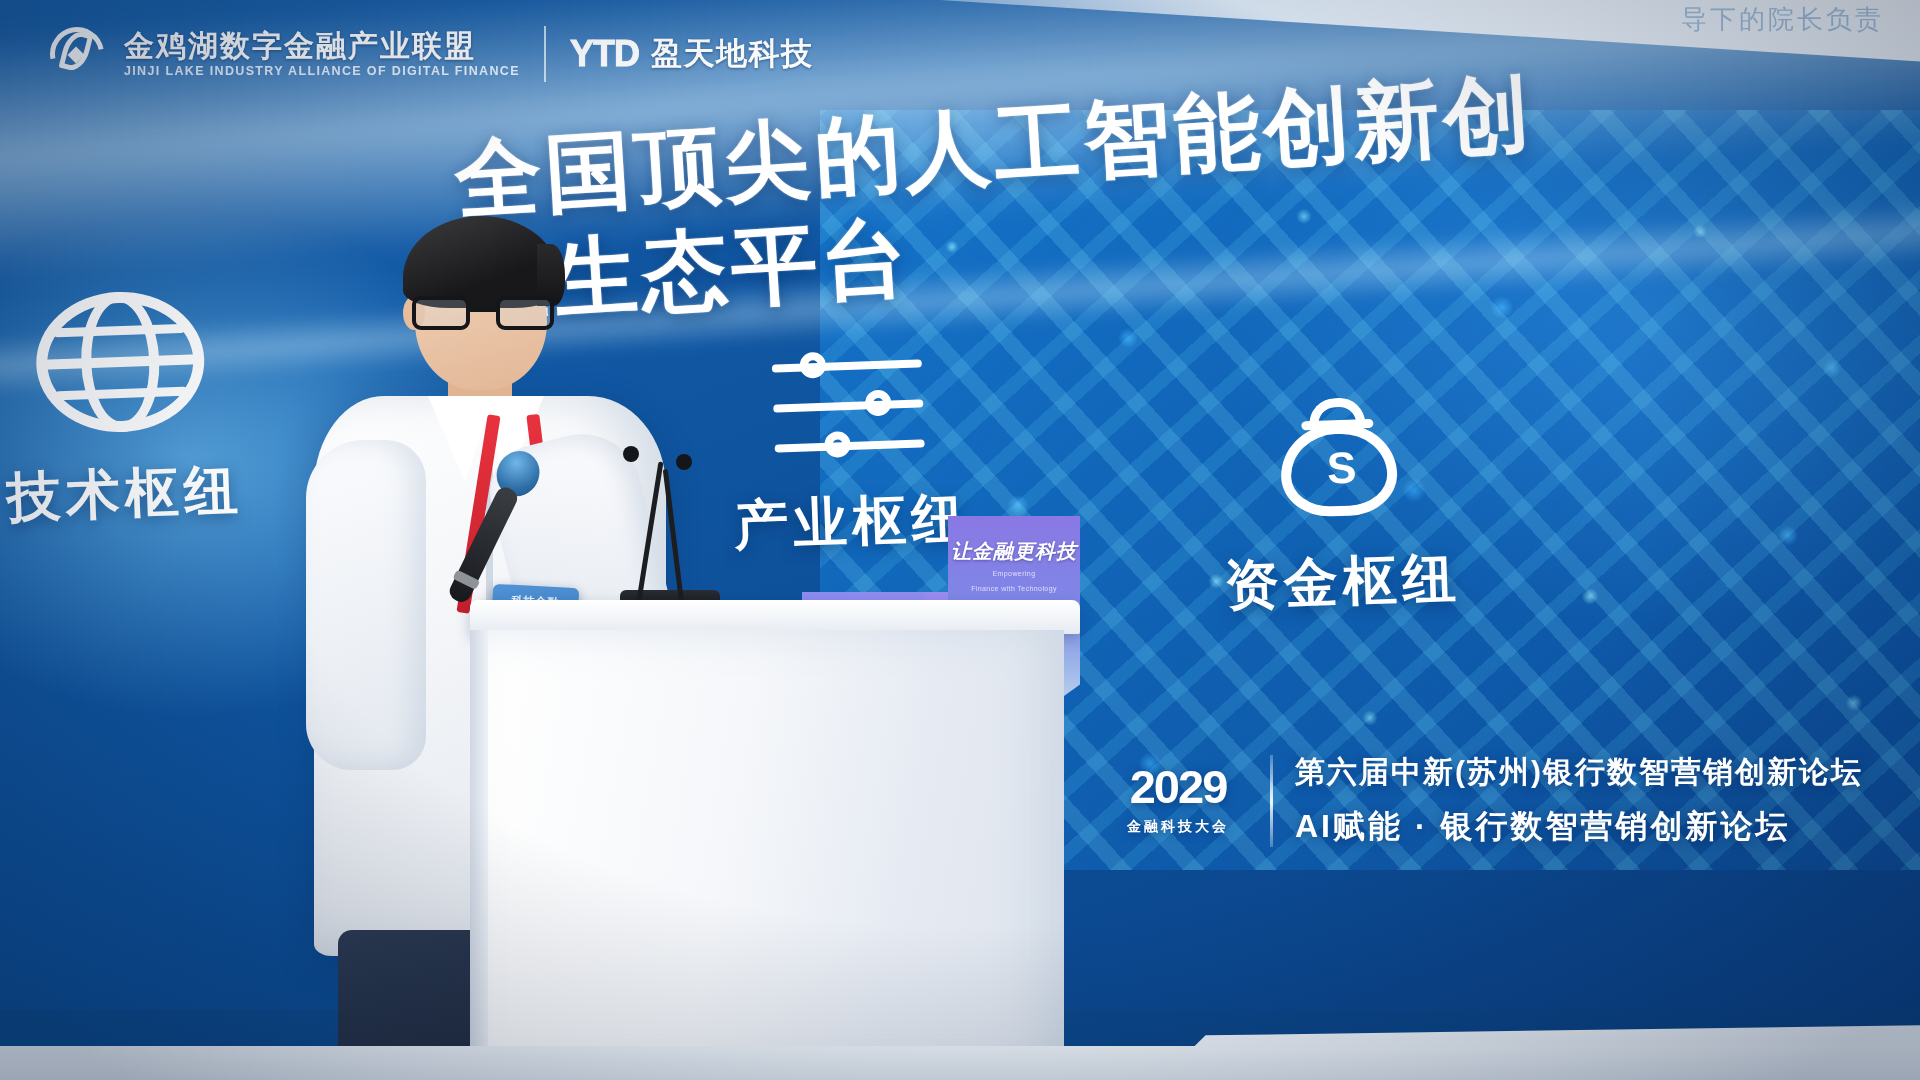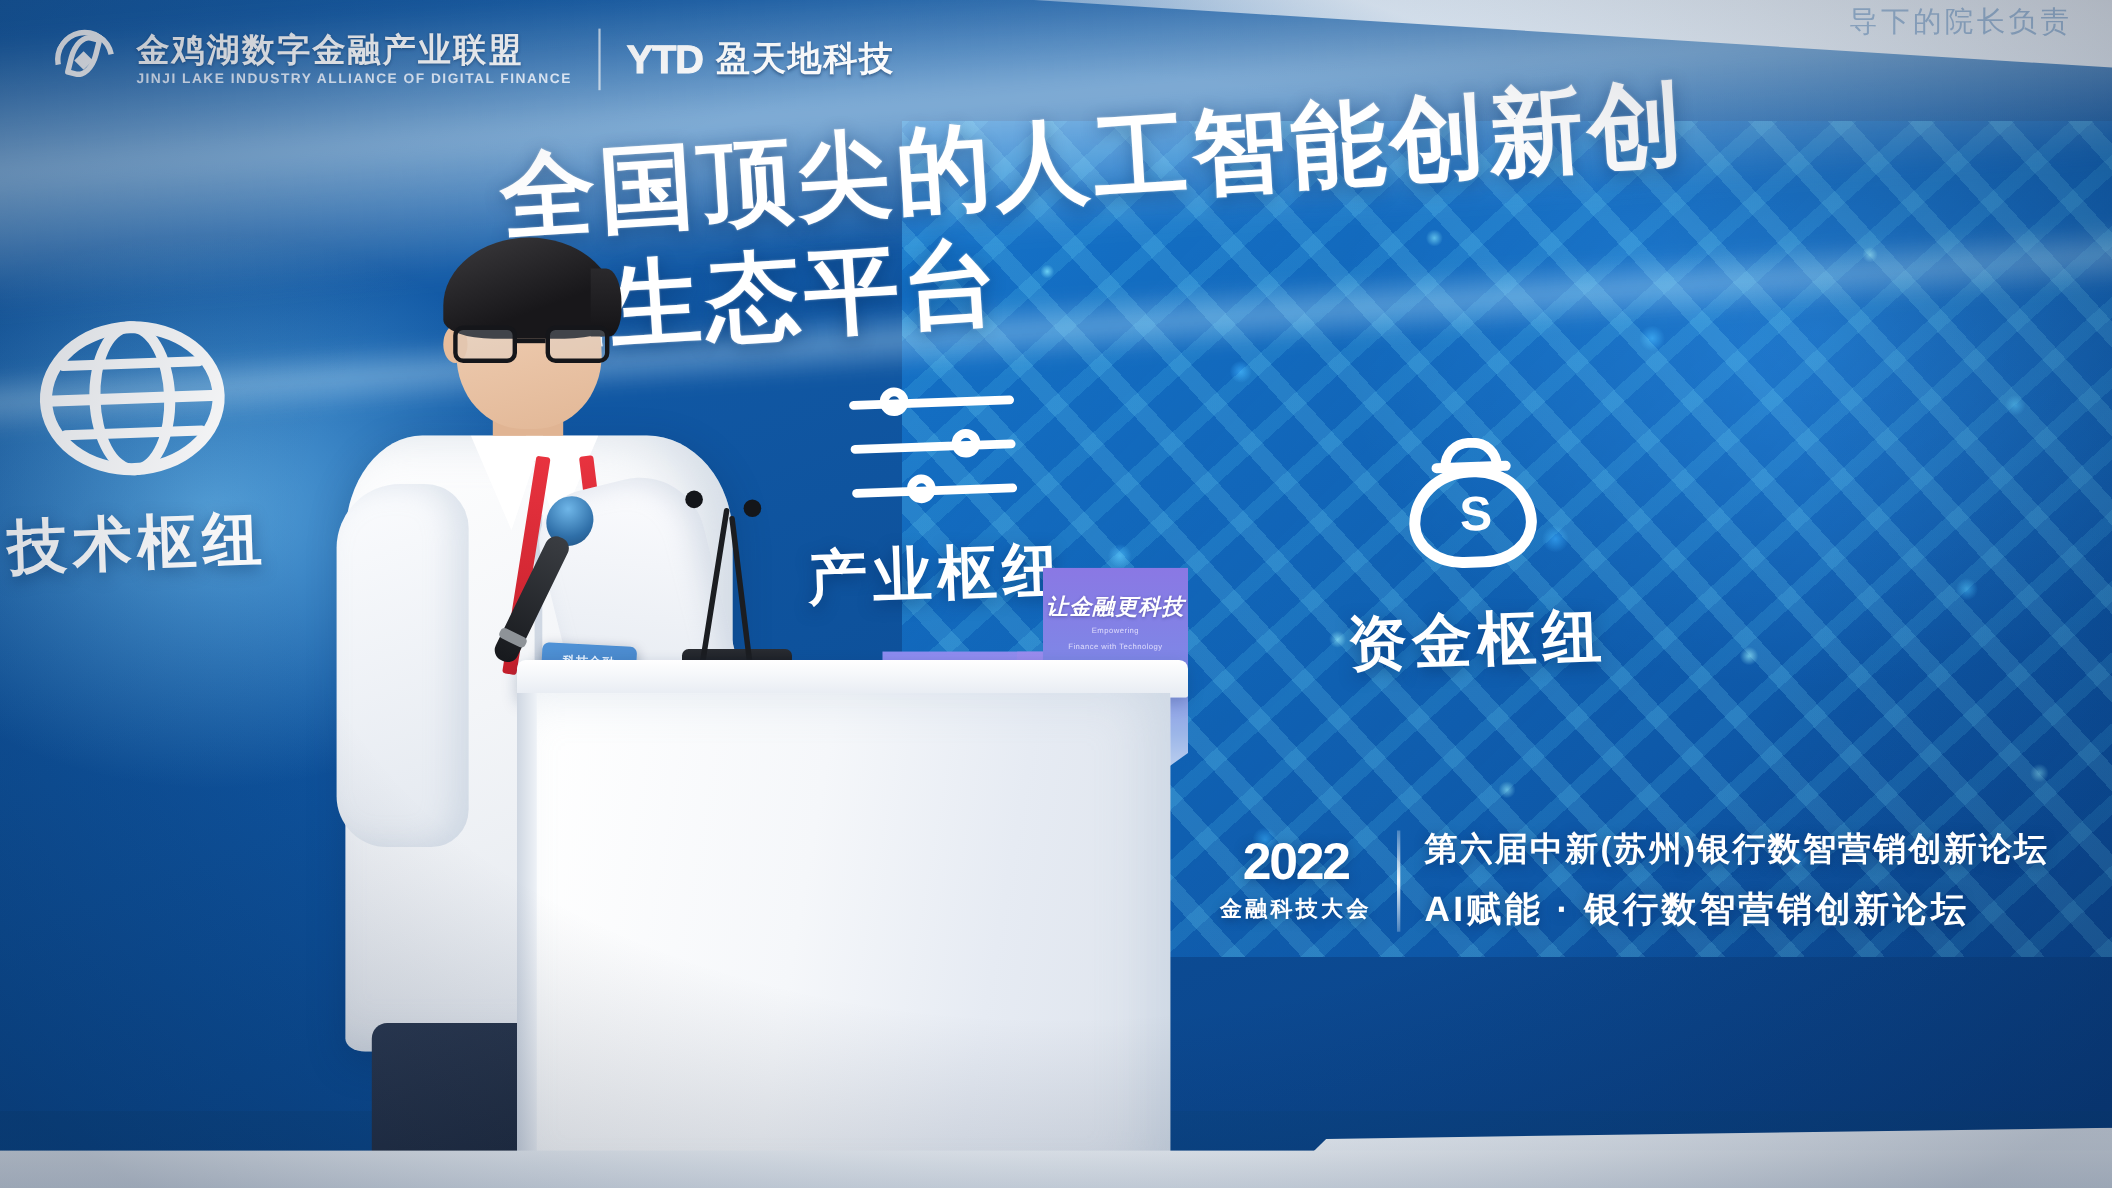--- a/index.html
+++ b/index.html
@@ -406,21 +406,21 @@
     width:140px;
   }
   .brand-year{
     font-size:47px; font-weight:bold; color:#ffffff;
     letter-spacing:-2px; line-height:.95;
     font-family:"Liberation Sans",sans-serif;
     text-shadow:0 2px 10px rgba(8,40,90,.5);
     position:relative;
   }
   .brand-sub{
-    font-size:20px; font-weight:bold; color:#ffffff;
+    font-size:14px; font-weight:bold; color:#ffffff;
     letter-spacing:3px; white-space:nowrap;
     text-shadow:0 2px 8px rgba(8,40,90,.5);
   }
   .brand-div{
     width:3px; height:92px;
     background:linear-gradient(180deg,rgba(255,255,255,.25),rgba(255,255,255,.92),rgba(255,255,255,.25));
   }
   .brand-lines{ display:flex; flex-direction:column; gap:12px; }
   .brand-line1{
     font-size:30px; font-weight:bold; color:#fff; letter-spacing:2px;
@@ -565,21 +565,21 @@
       <div class="sign-en">Empowering</div>
       <div class="sign-en">Finance with Technology</div>
     </div>
     <div class="podium-top"></div>
     <div class="podium-body"></div>
     <div class="podium-edge"></div>
   </div>
 
   <div class="brand-block">
     <div class="brand-logo">
-      <div class="brand-year">2022</div>
+      <div class="brand-year">2029</div>
       <div class="brand-sub">金融科技大会</div>
     </div>
     <div class="brand-div"></div>
     <div class="brand-lines">
       <div class="brand-line1">第六届中新(苏州)银行数智营销创新论坛</div>
       <div class="brand-line2">AI赋能 · 银行数智营销创新论坛</div>
     </div>
   </div>
 
   <div class="floor-right"></div>

